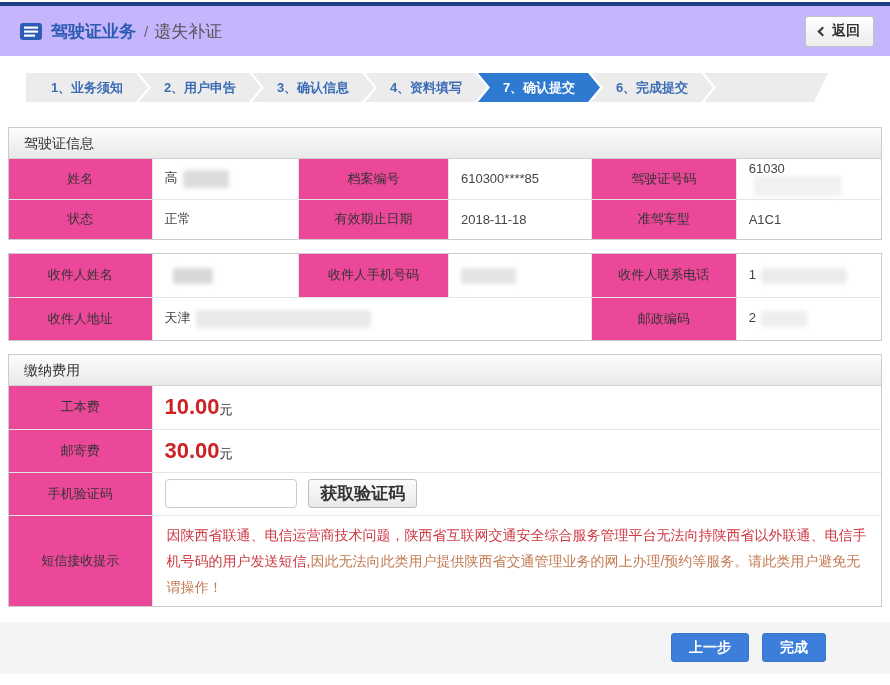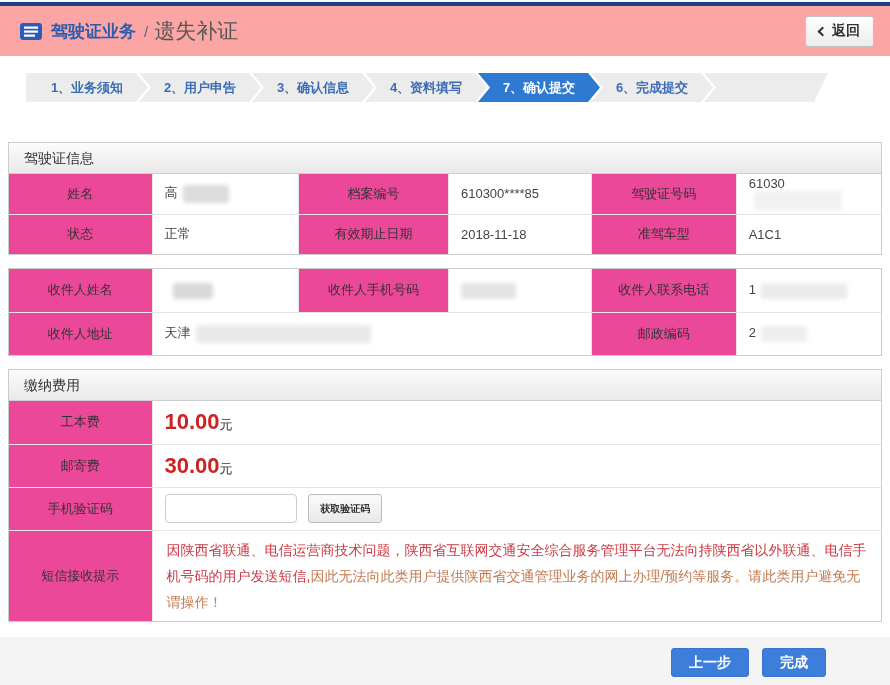--- a/index.html
+++ b/index.html
@@ -7,25 +7,25 @@
   body {
     width: 890px; height: 685px; overflow: hidden;
     background: #ffffff;
     font-family: "Liberation Sans", "DejaVu Sans", sans-serif;
     color: #333;
   }
   
   .topbar { height: 4px; background: #1d3f83; margin-top: 2px; }
 
   
-  .header { display: flex; align-items: center; height: 50px; padding: 0 16px 0 20px; background: #fca5a5; }
+  .header { display: flex; align-items: center; height: 50px; padding: 0 16px 0 20px; background: #c4b5fd; }
   .hdr-icon { display: inline-flex; margin-right: 9px; }
   .hdr-title { color: #2c5cb0; font-size: 17px; font-weight: bold; }
   .hdr-sep { color: #666; font-size: 15px; margin: 0 6px 0 8px; }
-  .hdr-sub { color: #555; font-size: 21px; }
+  .hdr-sub { color: #555; font-size: 17px; }
   .back-btn {
     margin-left: auto; height: 31px; padding: 0 13px;
     background: linear-gradient(#ffffff, #ececec);
     border: 1px solid #c3c3c3; border-radius: 3px;
     font-size: 14px; font-weight: bold; color: #333;
     display: inline-flex; align-items: center; cursor: pointer;
     font-family: inherit;
   }
   .chev { width: 7px; height: 7px; border-left: 2px solid #333; border-bottom: 2px solid #333;
     transform: rotate(45deg); display: inline-block; margin-right: 6px; }
@@ -39,21 +39,21 @@
     clip-path: polygon(12px 50%, 0 0, calc(100% - 12px) 0, 100% 50%, calc(100% - 12px) 100%, 0 100%);
   }
   .tab:first-child { margin-left: 0;
     clip-path: polygon(0 0, calc(100% - 12px) 0, 100% 50%, calc(100% - 12px) 100%, 0 100%); }
   .tab.active { background: #2e7ad1; color: #fff; }
   .tab-filler { flex: 0 0 124px; background: #ececec; margin-left: -9px;
     clip-path: polygon(12px 50%, 0 0, 100% 0, calc(100% - 14px) 100%, 0 100%); }
 
   
   .panel { margin: 13px 8px 0 8px; border: 1px solid #cccccc; background: #fff; }
-  .panel.first { margin-top: 40px; }
+  .panel.first { margin-top: 25px; }
   .panel-h {
     height: 31px; line-height: 31px; padding: 0 15px;
     background: linear-gradient(#fcfcfc, #e9e9e9);
     border-bottom: 1px solid #cfcfcf;
     font-size: 14px; color: #333;
   }
   table { width: 100%; border-collapse: collapse; border-style: hidden; table-layout: fixed; }
   td { border: 1px solid #e5e5e5; padding: 0 12px; font-size: 13px; }
   .t1 td { height: 40px; }
   .t2 td, .t3 td { height: 43px; }
@@ -63,21 +63,21 @@
   .redact { display: inline-block; vertical-align: middle; border-radius: 3px;
     filter: blur(2px); margin-left: 5px; }
 
   .fee-amt { color: #cc2222; font-weight: bold; font-size: 22px; }
   .fee-unit { color: #333; font-size: 13px; }
 
   .code-input { width: 132px; height: 29px; border: 1px solid #cccccc; border-radius: 4px;
     padding: 0 8px; font-size: 13px; font-family: inherit; vertical-align: middle; }
   .code-btn { height: 29px; padding: 0 11px; margin-left: 8px; vertical-align: middle;
     background: linear-gradient(#fbfbfb, #e9e9e9); border: 1px solid #bcbcbc; border-radius: 3px;
-    font-size: 10px; font-weight: bold; color: #333; cursor: pointer; font-family: inherit; }
+    font-size: 17px; font-weight: bold; color: #333; cursor: pointer; font-family: inherit; }
 
   .notice-cell { line-height: 26px; padding: 6px 14px; font-size: 14px; }
   .notice-red { color: #cc3a44; }
   .notice-tail { color: #c27b53; }
 
   
   .footer { margin-top: 15px; height: 52px; background: #f4f4f4;
     display: flex; align-items: center; justify-content: flex-end; padding-right: 64px; }
   .blue-btn { height: 29px; padding: 0 17px; margin-left: 13px;
     background: #3e7edb; border: 1px solid #3a76cc; border-radius: 3px;

